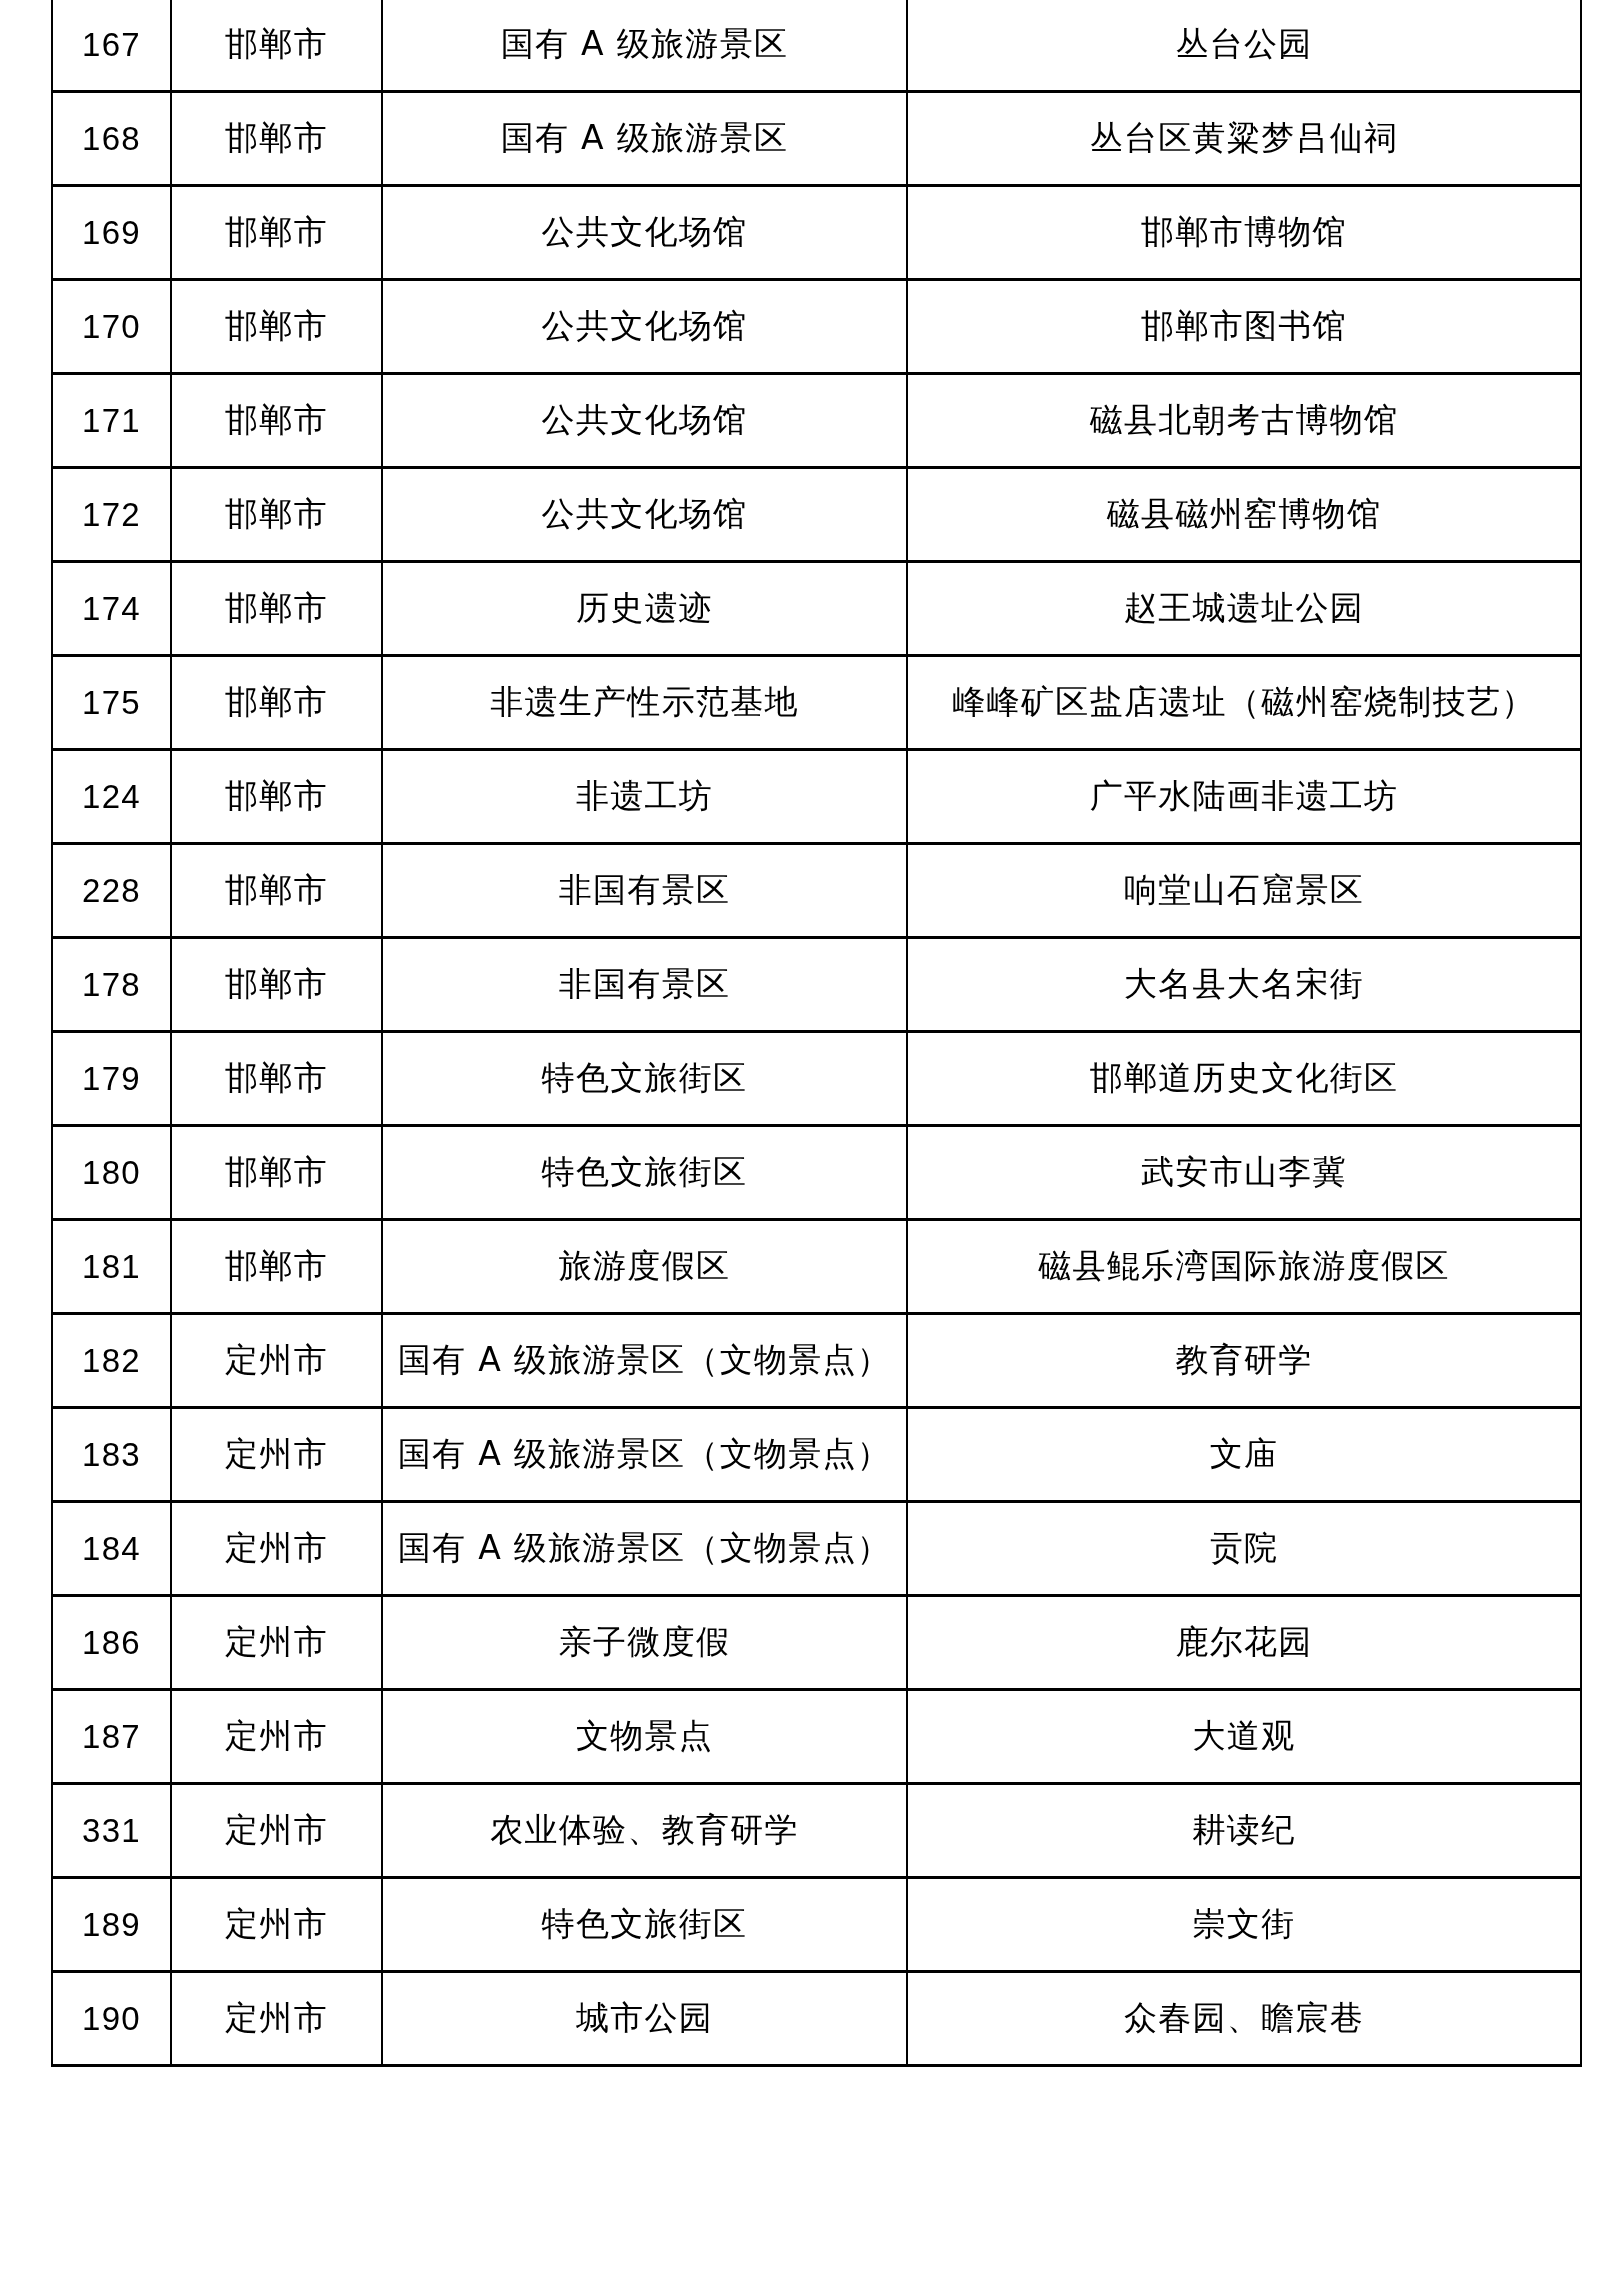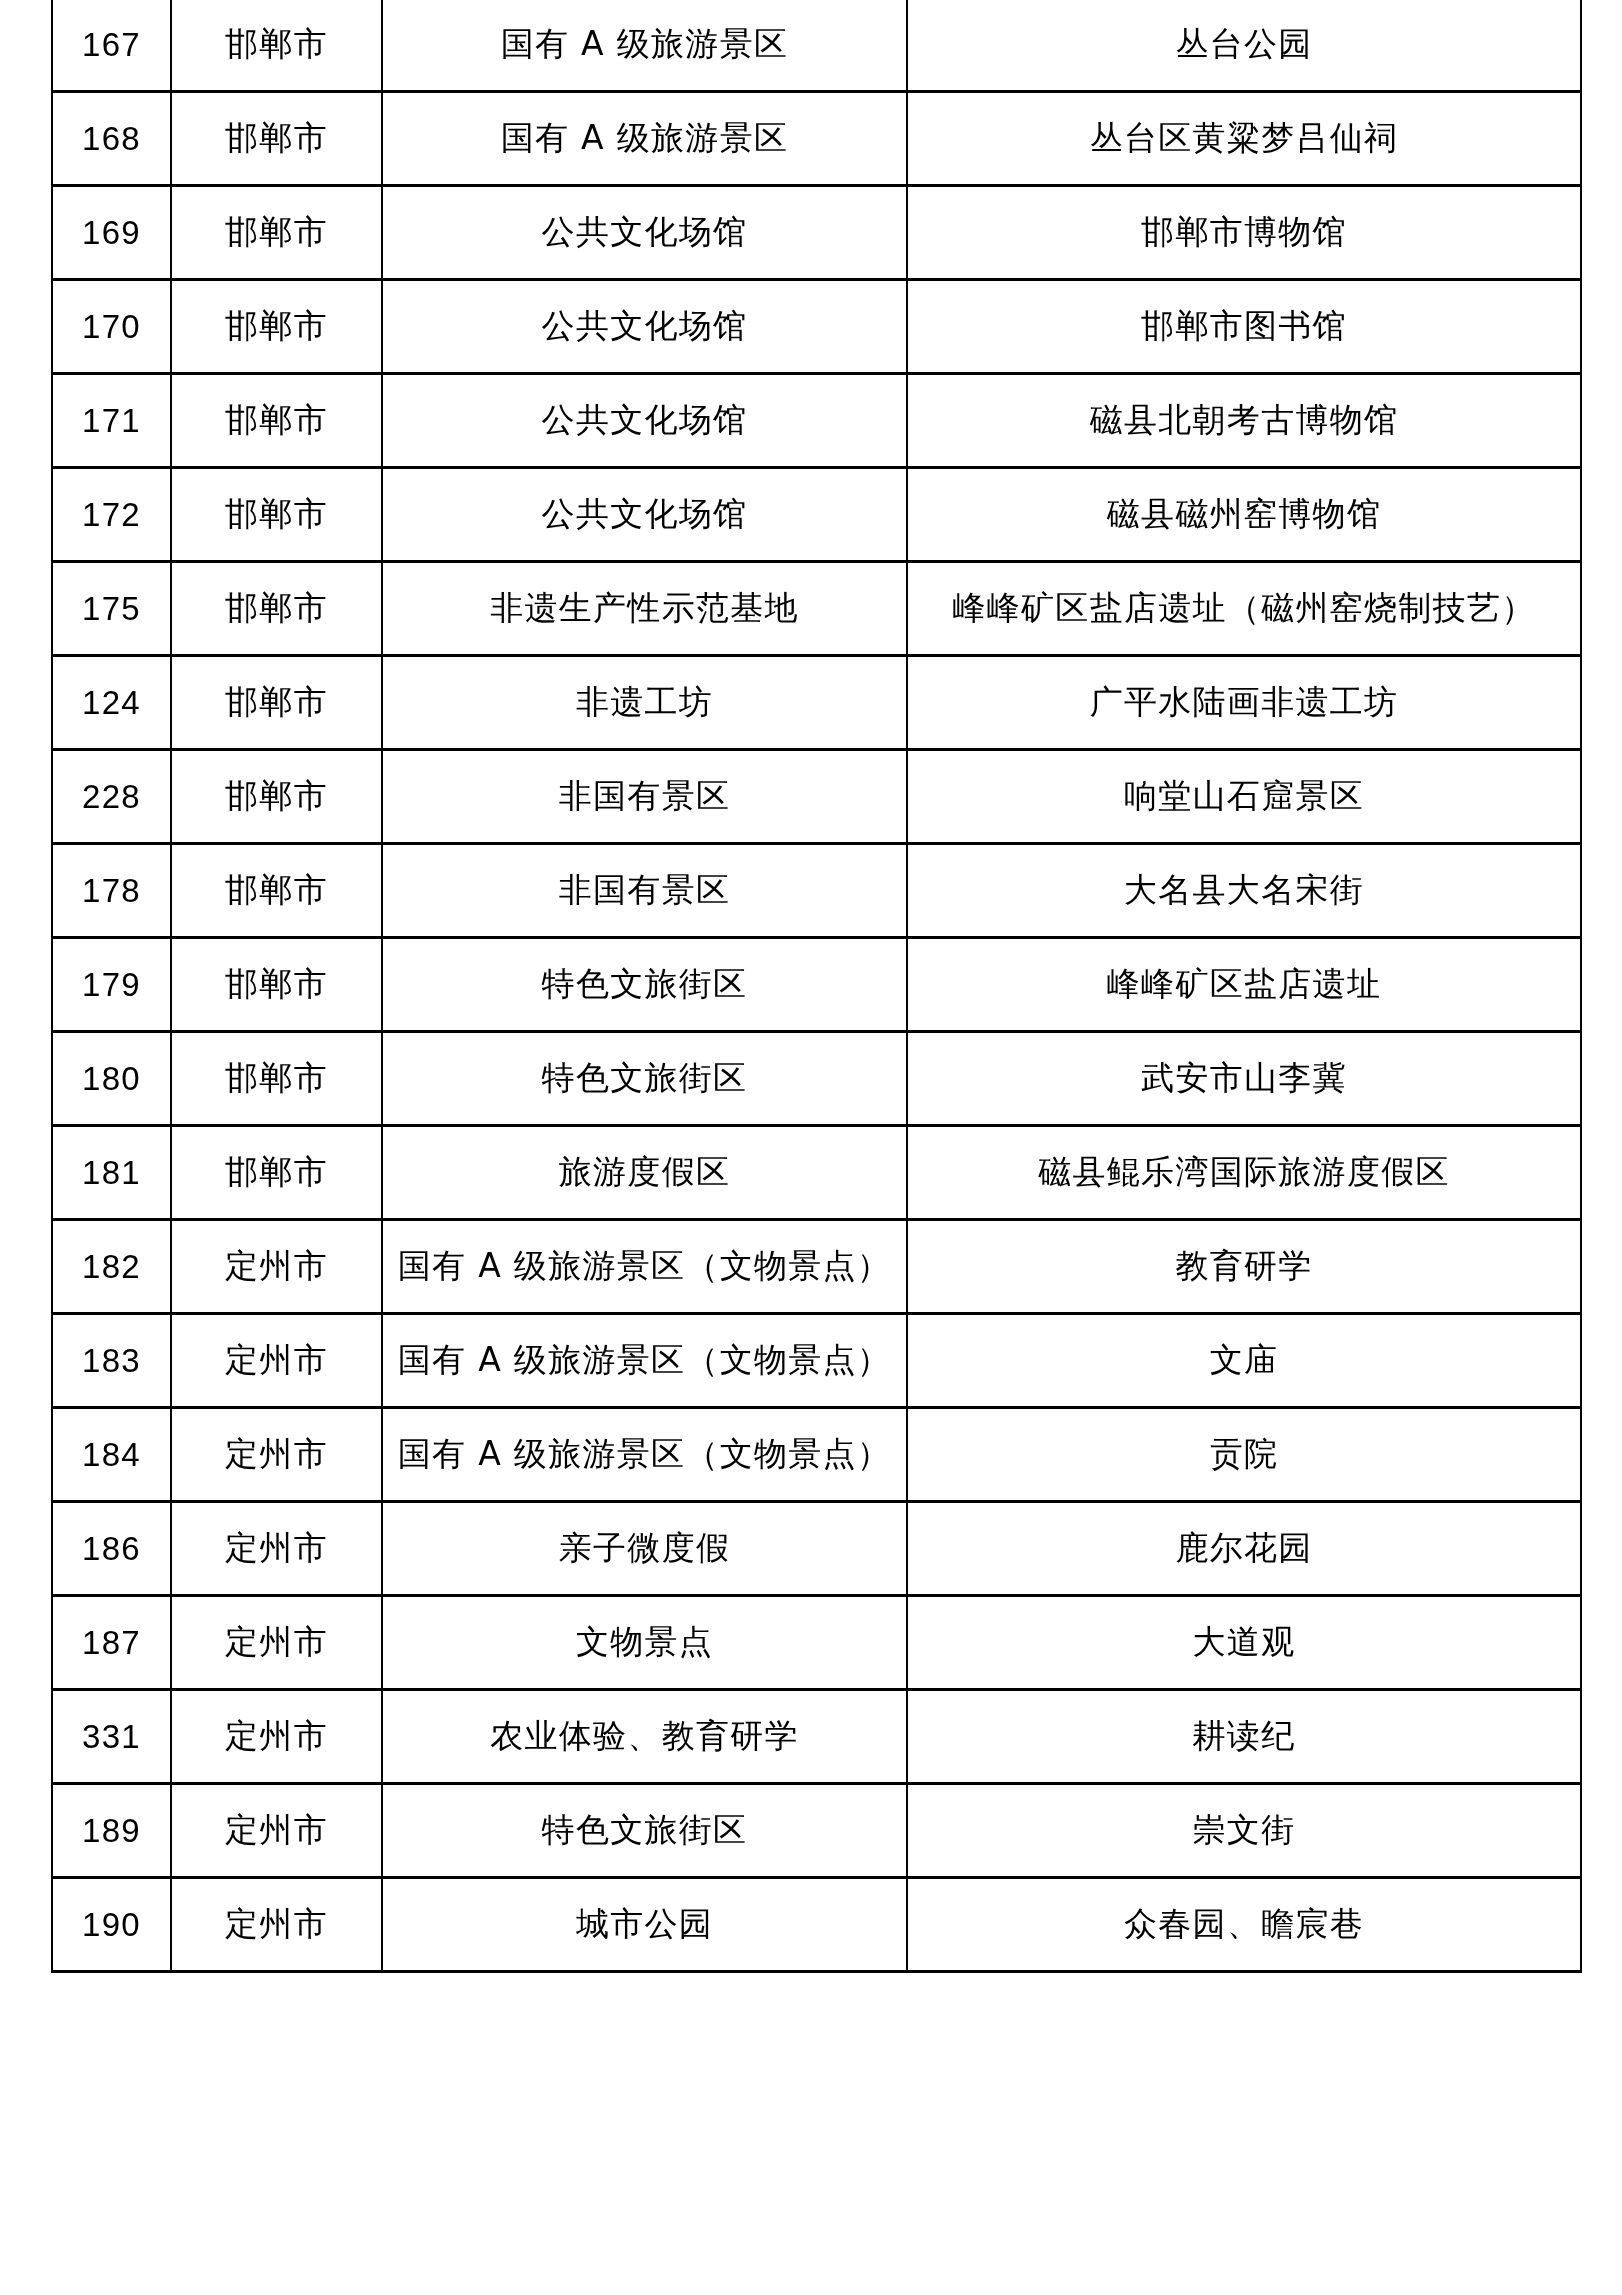--- a/index.html
+++ b/index.html
@@ -63,20 +63,26 @@
         <td>公共文化场馆</td>
         <td>磁县北朝考古博物馆</td>
       </tr>
       <tr>
         <td class="no">172</td>
         <td>邯郸市</td>
         <td>公共文化场馆</td>
         <td>磁县磁州窑博物馆</td>
       </tr>
       <tr>
+        <td class="no">174</td>
+        <td>邯郸市</td>
+        <td>历史遗迹</td>
+        <td>赵王城遗址公园</td>
+      </tr>
+      <tr>
         <td class="no">175</td>
         <td>邯郸市</td>
         <td>非遗生产性示范基地</td>
         <td>峰峰矿区盐店遗址（磁州窑烧制技艺）</td>
       </tr>
       <tr>
         <td class="no">124</td>
         <td>邯郸市</td>
         <td>非遗工坊</td>
         <td>广平水陆画非遗工坊</td>
@@ -90,21 +96,21 @@
       <tr>
         <td class="no">178</td>
         <td>邯郸市</td>
         <td>非国有景区</td>
         <td>大名县大名宋街</td>
       </tr>
       <tr>
         <td class="no">179</td>
         <td>邯郸市</td>
         <td>特色文旅街区</td>
-        <td>峰峰矿区盐店遗址</td>
+        <td>邯郸道历史文化街区</td>
       </tr>
       <tr>
         <td class="no">180</td>
         <td>邯郸市</td>
         <td>特色文旅街区</td>
         <td>武安市山李冀</td>
       </tr>
       <tr>
         <td class="no">181</td>
         <td>邯郸市</td>

